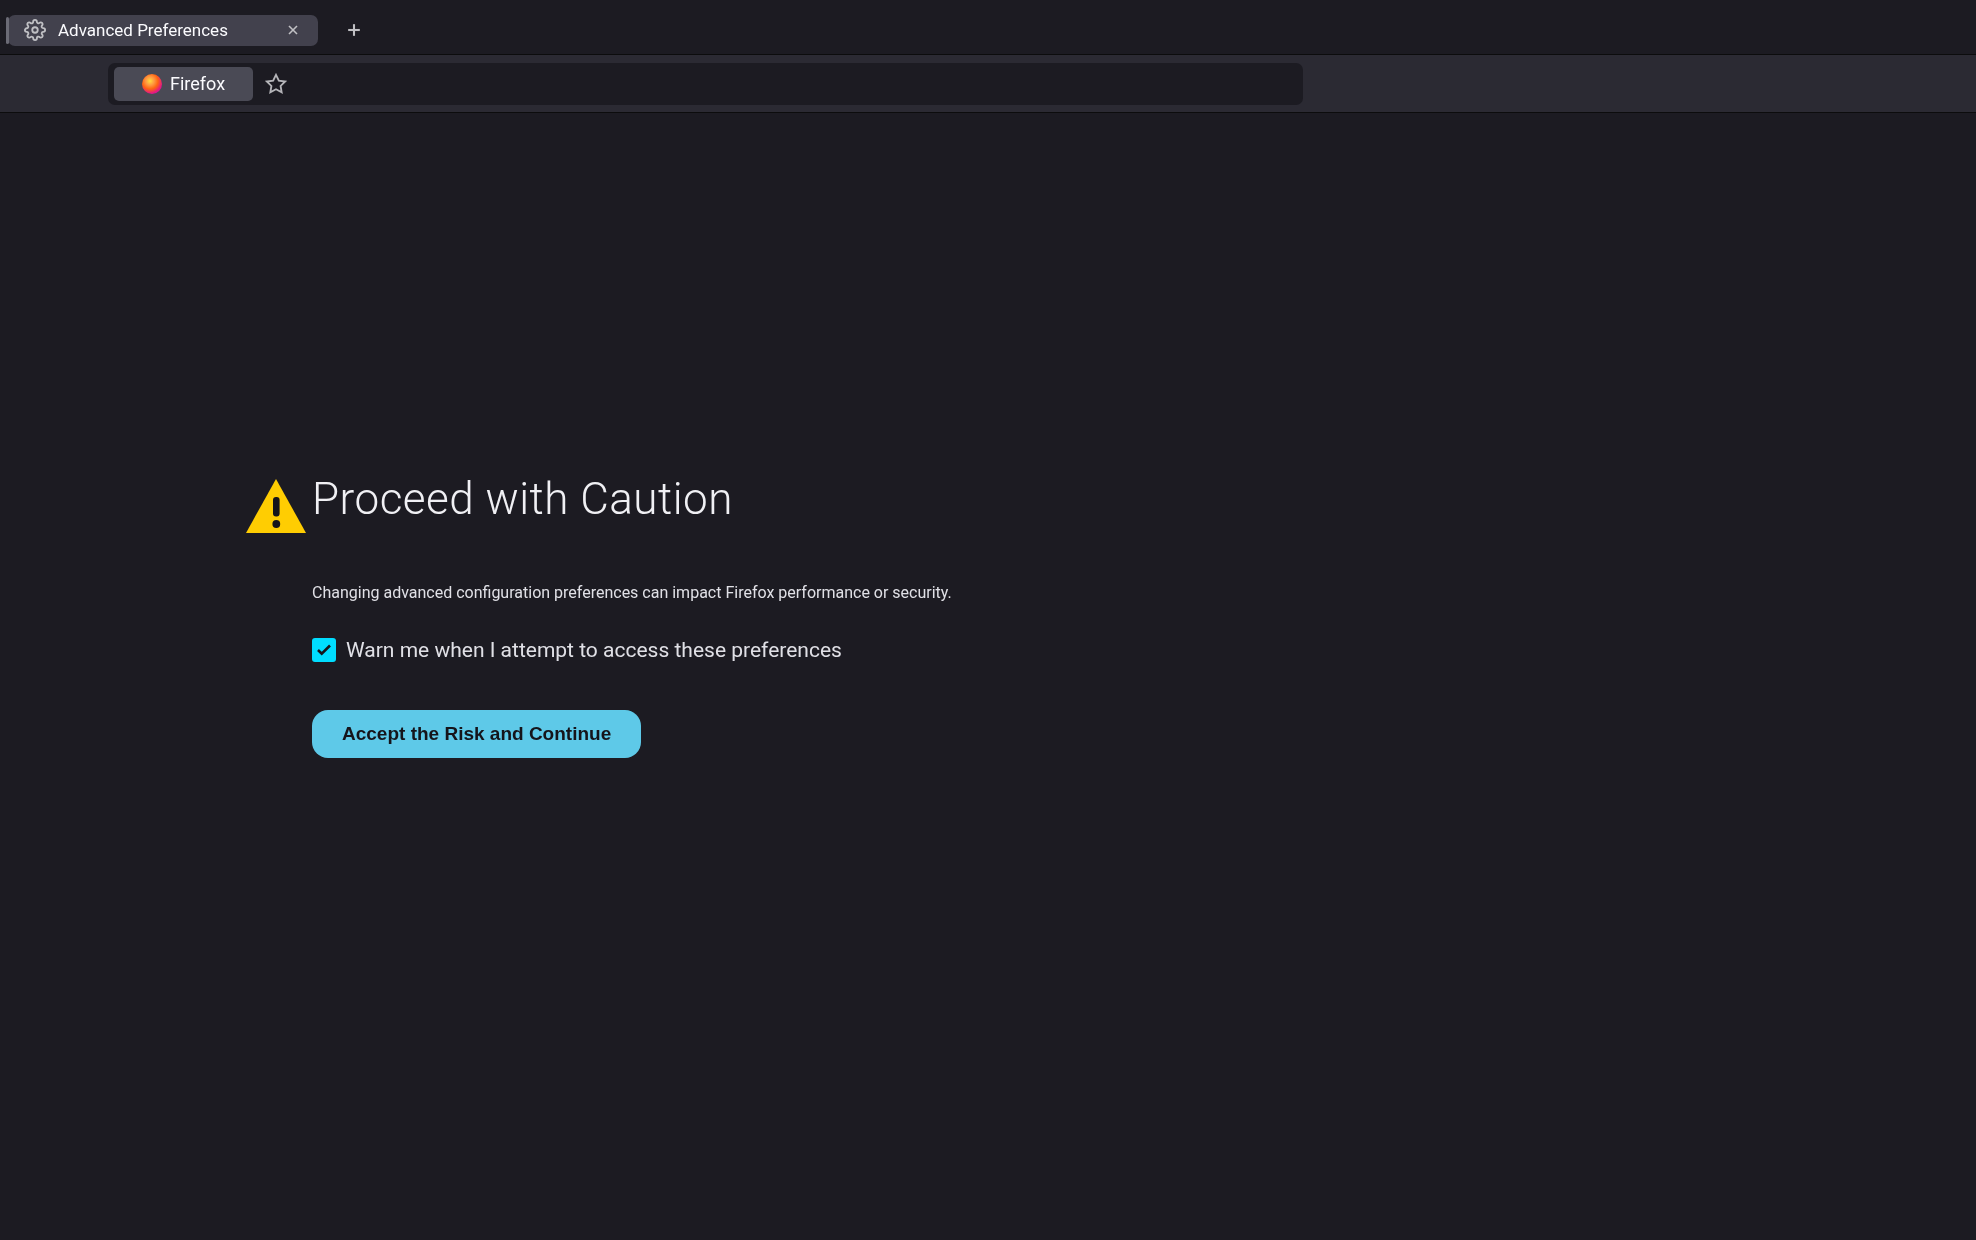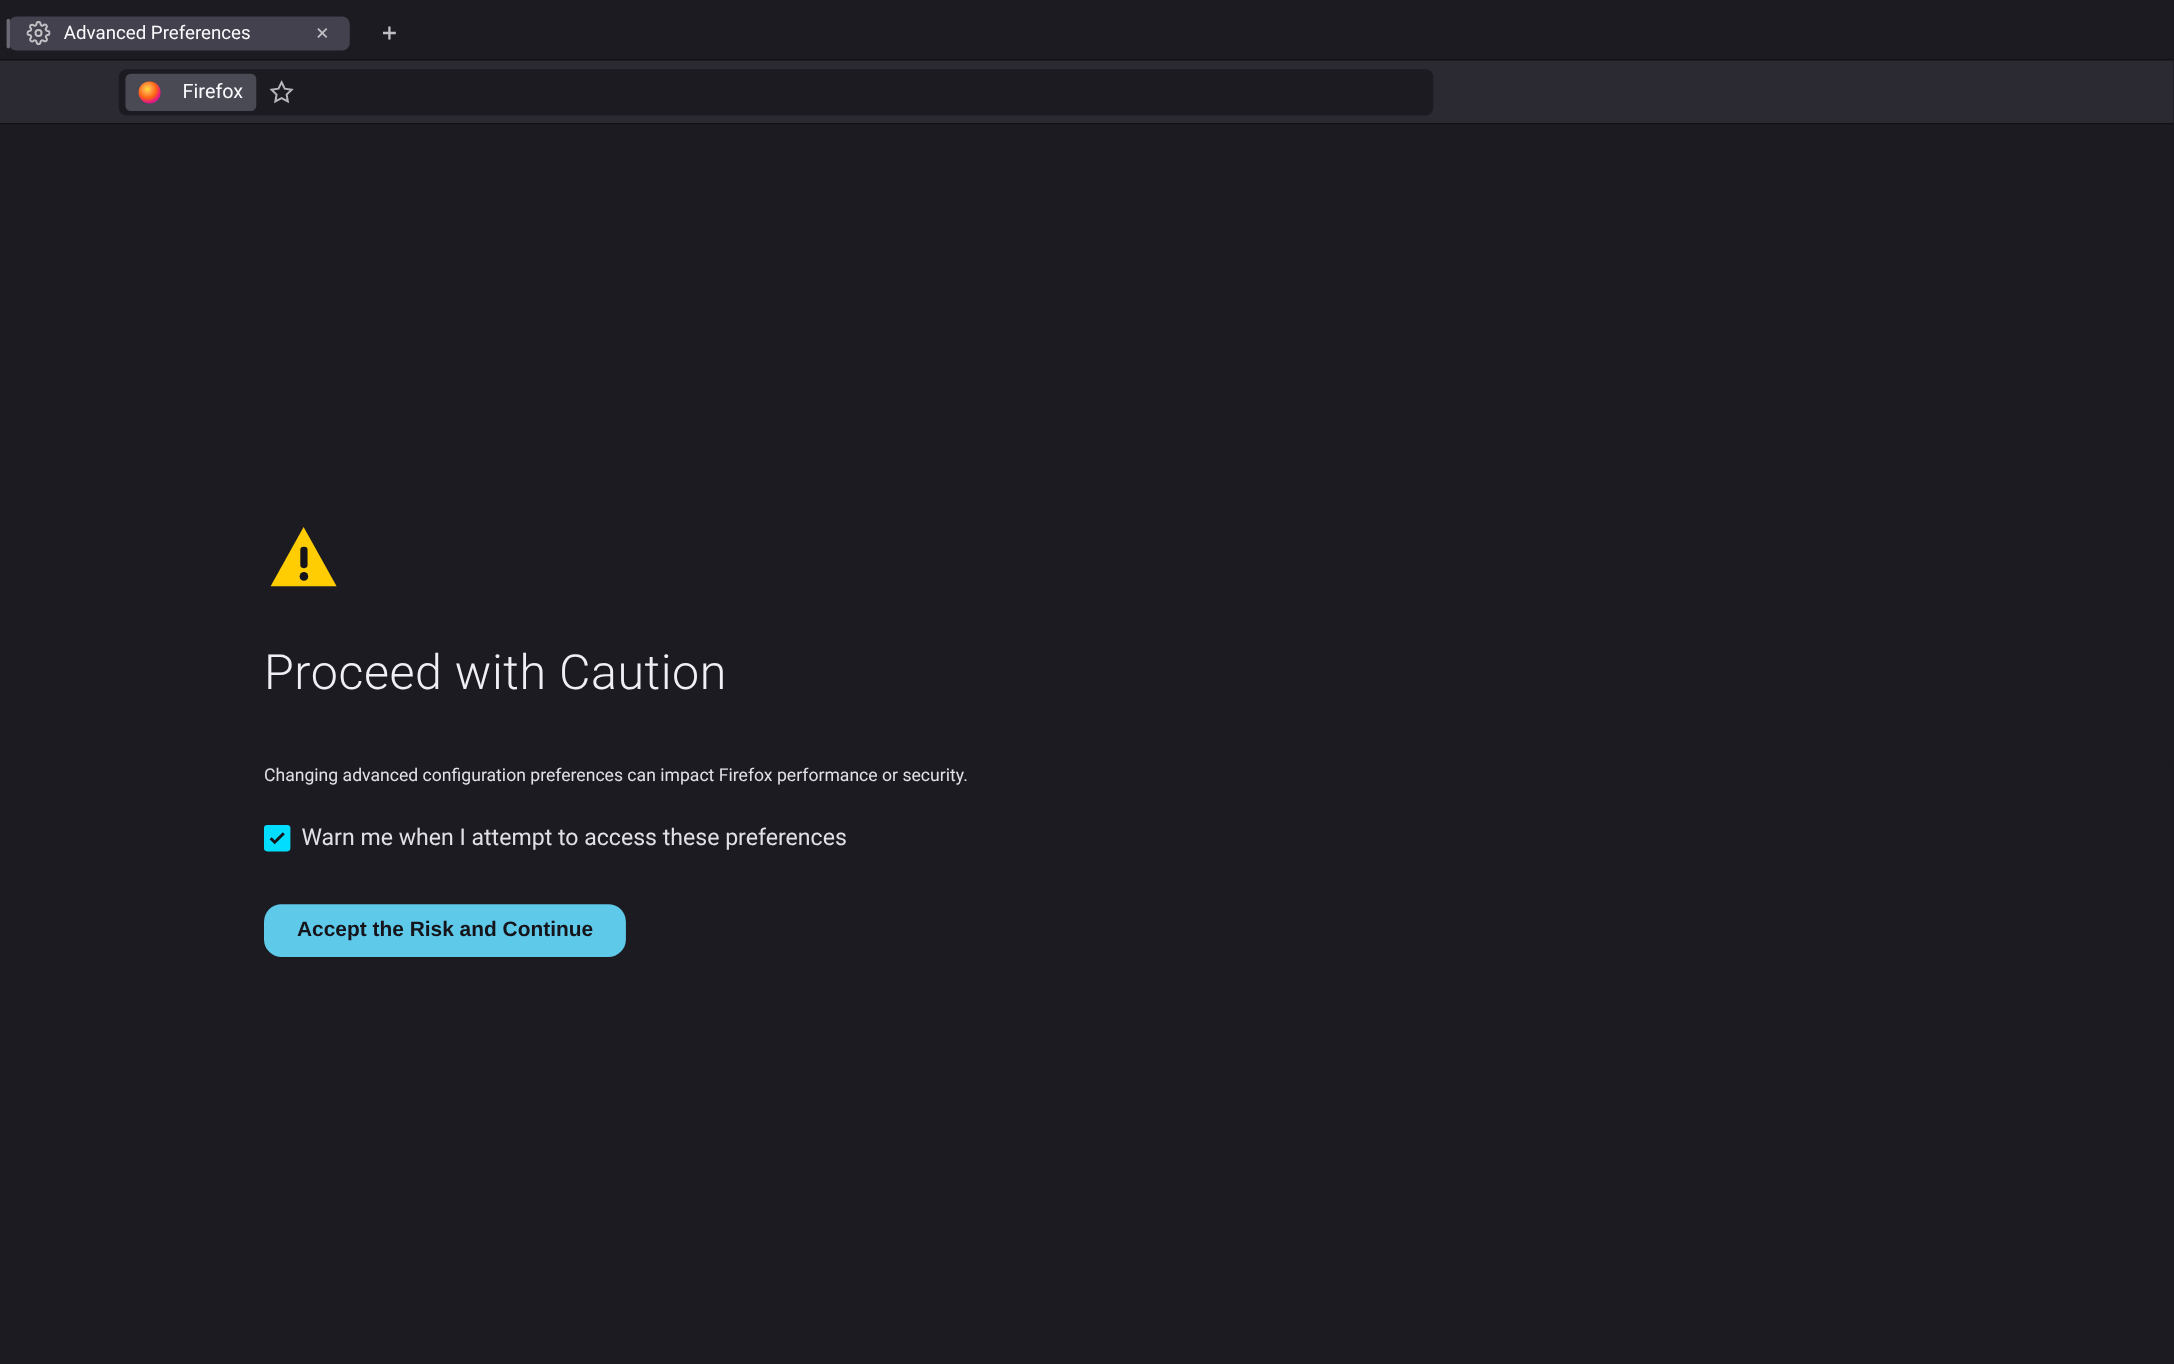--- a/index.html
+++ b/index.html
@@ -95,23 +95,23 @@
       display: flex;
       align-items: center;
       padding: 0 10px 0 6px;
       gap: 10px;
     }
     .identity-box {
       display: flex;
       align-items: center;
       background: #4a4a55;
       border-radius: 5px;
-      padding: 4px 12px;
+      padding: 4px 28px;
       height: 34px;
-      gap: 20px;
+      gap: 8px;
     }
     .firefox-icon {
       width: 20px;
       height: 20px;
       border-radius: 50%;
       background: radial-gradient(circle at 40% 35%, #ffdd3c 0%, #ff9640 25%, #ff6611 45%, #e31587 70%, #b833af 90%);
       flex-shrink: 0;
     }
     .identity-label {
       color: #fbfbfe;
@@ -133,22 +133,20 @@
     }
     .content-area {
       background: #1c1b22;
       padding-top: 360px;
       display: flex;
       justify-content: flex-start;
       padding-left: 240px;
     }
     .warning-container {
       display: flex;
-      gap: 36px;
-      flex-direction: column;
     }
     .warning-icon {
       flex-shrink: 0;
     }
     .warning-content {
       display: flex;
       flex-direction: column;
     }
     .warning-title {
       font-size: 44px;

